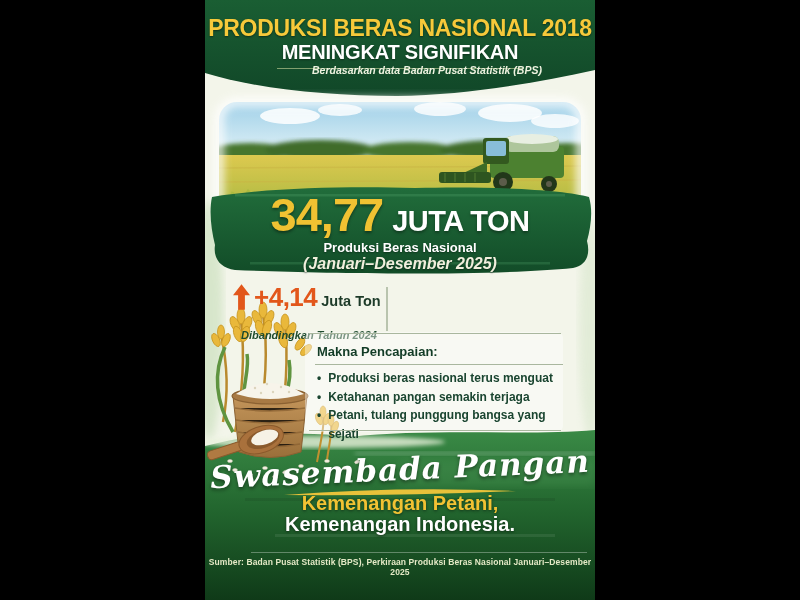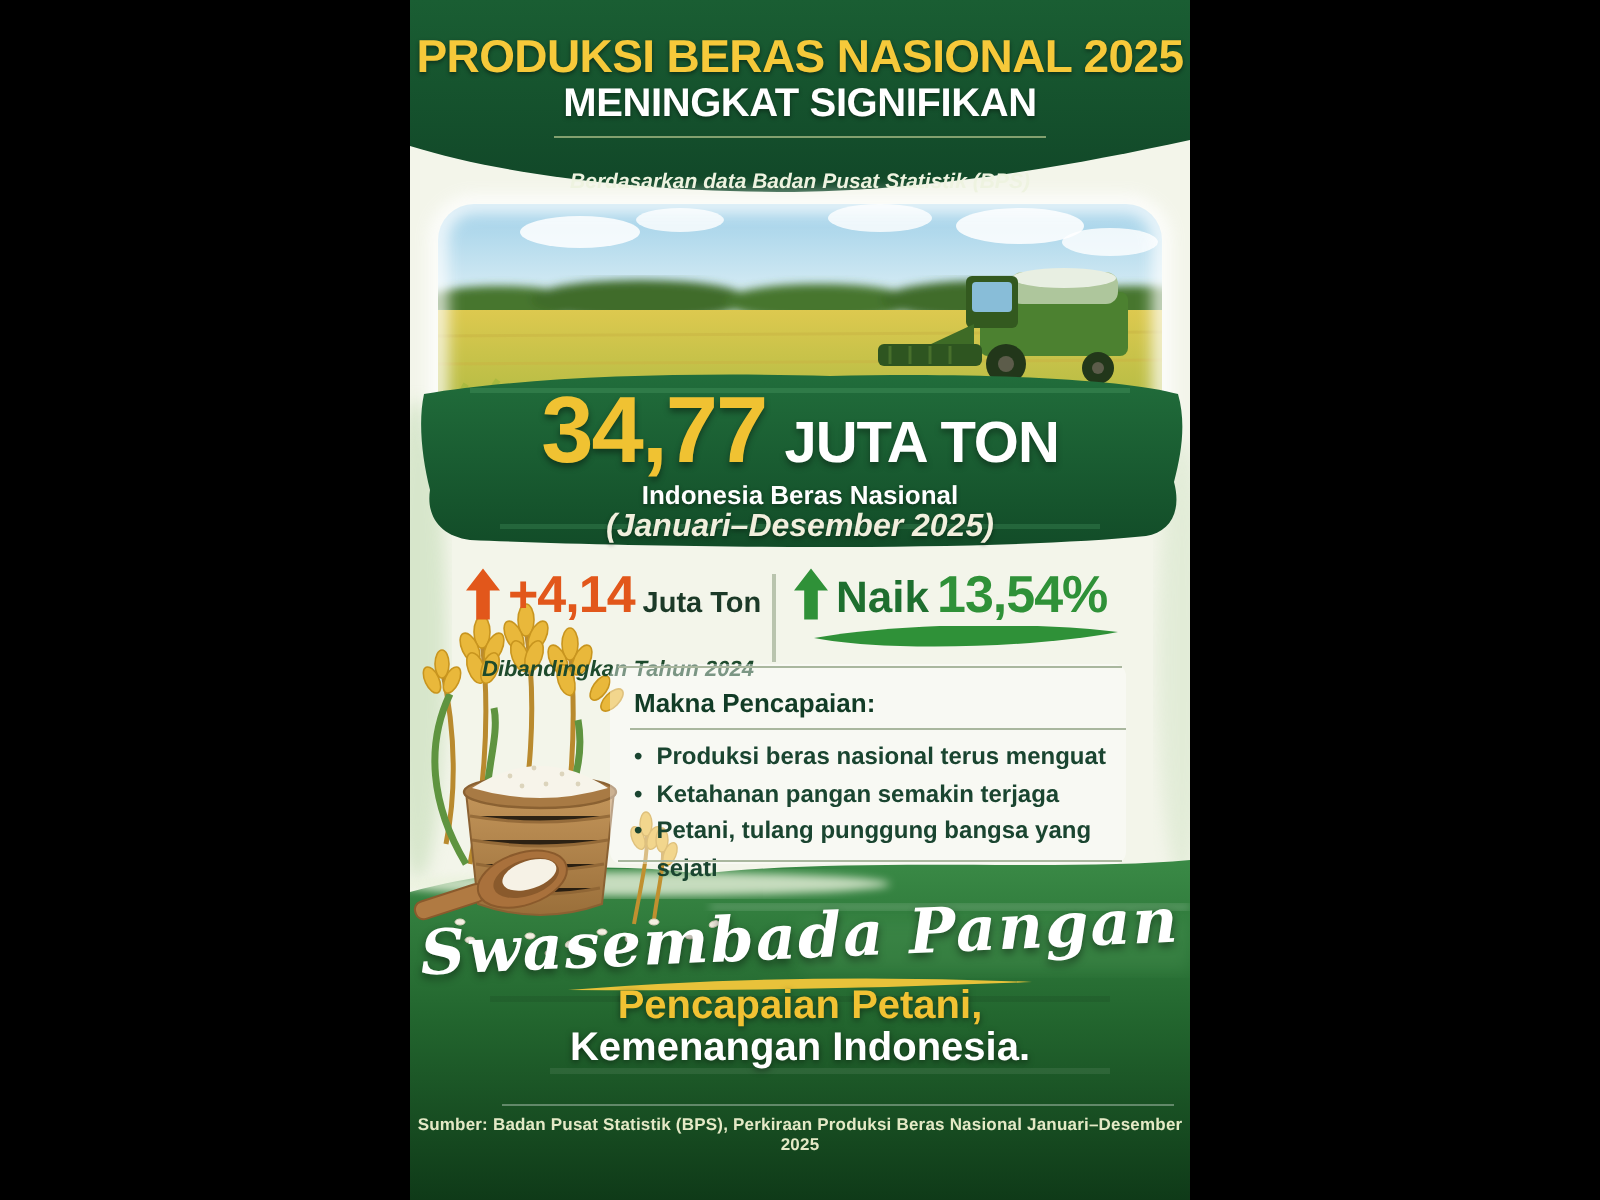--- a/index.html
+++ b/index.html
@@ -14,21 +14,21 @@
   .art{position:absolute;left:0;top:0;width:390px;height:600px;}
   .abs{position:absolute;}
   .ctr{left:0;width:390px;text-align:center;}
 
   
   .title1{top:15px;font-size:23px;font-weight:800;letter-spacing:-0.3px;color:#f6c93a;
           text-shadow:0 1px 2px rgba(0,0,0,.45);}
   .title2{top:41px;font-size:20px;font-weight:800;letter-spacing:-0.2px;color:#ffffff;
           text-shadow:0 1px 2px rgba(0,0,0,.4);}
   .hdr-rule{top:68px;left:72px;width:246px;height:1px;background:rgba(222,230,168,.55);}
-  .subtitle{top:85px;font-size:10.5px;font-style:italic;font-weight:600;color:#eef3e0;}
+  .subtitle{top:64px;font-size:10.5px;font-style:italic;font-weight:600;color:#eef3e0;margin-left:27px;}
 
   
   .headline-row{top:191px;left:0;width:390px;display:flex;justify-content:center;
                 align-items:baseline;gap:9px;}
   .headline-value{font-size:47px;font-weight:800;letter-spacing:-1px;color:#f0c232;
                   text-shadow:0 2px 3px rgba(0,0,0,.4);line-height:1;}
   .headline-unit{font-size:29px;font-weight:800;letter-spacing:-0.5px;color:#ffffff;
                  text-shadow:0 2px 3px rgba(0,0,0,.35);line-height:1;}
   .headline-caption{top:240px;font-size:13px;font-weight:700;color:#ffffff;
                     text-shadow:0 1px 2px rgba(0,0,0,.4);}
@@ -274,57 +274,45 @@
           <ellipse cx="110" cy="470" rx="2.5" ry="1.5" transform="rotate(20 110 470)"></ellipse>
         <ellipse cx="25" cy="461" rx="2.5" ry="1.5"></ellipse>
           <ellipse cx="122" cy="461" rx="2.5" ry="1.5"></ellipse>
         <ellipse cx="70" cy="477" rx="2.5" ry="1.5" transform="rotate(15 70 477)"></ellipse>
         <ellipse cx="140" cy="468" rx="2.5" ry="1.5"></ellipse>
           <ellipse cx="152" cy="462" rx="2.5" ry="1.5" transform="rotate(-20 152 462)"></ellipse>
       </g>
     </g>
   </svg>
 
-  <div class="abs ctr title1">PRODUKSI BERAS NASIONAL 2025</div>
+  <div class="abs ctr title1">PRODUKSI BERAS NASIONAL 2018</div>
   <div class="abs ctr title2">MENINGKAT SIGNIFIKAN</div>
   <div class="abs hdr-rule"></div>
   <div class="abs ctr subtitle">Berdasarkan data Badan Pusat Statistik (BPS)</div>
 
   <div class="abs headline-row">
     <span class="headline-value">34,77</span>
     <span class="headline-unit">JUTA TON</span>
   </div>
-  <div class="abs ctr headline-caption">Indonesia Beras Nasional</div>
+  <div class="abs ctr headline-caption">Produksi Beras Nasional</div>
   <div class="abs ctr headline-period">(Januari–Desember 2025)</div>
 
   <div class="abs stat-left">
     <div class="stat-row">
       <svg width="17" height="26" viewBox="0 0 20 30">
         <path d="M10,0 L20,13 H14 V30 H6 V13 H0 Z" fill="#e2571b"></path>
       </svg>
       <span class="stat-val-orange">+4,14</span>
       <span class="stat-unit">Juta Ton</span>
     </div>
     <div class="stat-caption">Dibandingkan Tahun 2024</div>
   </div>
 
   <div class="abs stat-divider"></div>
 
-  <div class="abs stat-right">
-    <div class="stat-row">
-      <svg width="17" height="26" viewBox="0 0 20 30">
-        <path d="M10,0 L20,13 H14 V30 H6 V13 H0 Z" fill="#2f9138"></path>
-      </svg>
-      <span class="stat-naik">Naik</span>
-      <span class="stat-val-green">13,54%</span>
-    </div>
-    <svg width="160" height="12" viewBox="0 0 160 12" style="margin-top:3px;">
-      <path d="M4,6 C50,-2 115,-2 156,3 C115,11 40,13 4,6 Z" fill="#2f9138"></path>
-    </svg>
-  </div>
 
   <div class="abs meaning-card"></div>
   <div class="abs hairline mline-top"></div>
   <div class="abs meaning-title">Makna Pencapaian:</div>
   <div class="abs hairline mline-title"></div>
   <div class="abs meaning-list">
     <div class="meaning-item">
       <span class="meaning-dot">•</span>
       <span>Produksi beras nasional terus menguat</span>
     </div>
@@ -336,19 +324,19 @@
       <span class="meaning-dot">•</span>
       <span>Petani, tulang punggung bangsa yang sejati</span>
     </div>
   </div>
   <div class="abs hairline mline-bottom"></div>
 
   <div class="abs ctr slogan-script">Swasembada Pangan</div>
   <svg class="abs slogan-swoosh" width="236" height="10" viewBox="0 0 236 10">
     <path d="M2,7 Q118,-2 234,3 Q118,8 2,7 Z" fill="#e8c23a"></path>
   </svg>
-  <div class="abs ctr slogan1">Pencapaian Petani,</div>
+  <div class="abs ctr slogan1">Kemenangan Petani,</div>
   <div class="abs ctr slogan2">Kemenangan Indonesia.</div>
 
   <div class="abs footer-rule"></div>
   <div class="abs ctr footer-src">Sumber: Badan Pusat Statistik (BPS), Perkiraan Produksi Beras Nasional Januari–Desember 2025</div>
 
 </div>
 
 </body></html>

